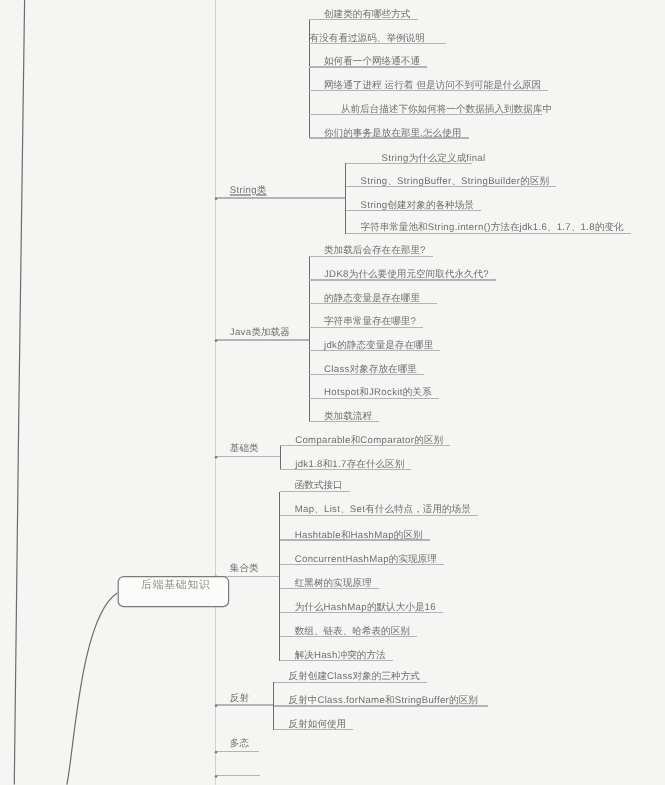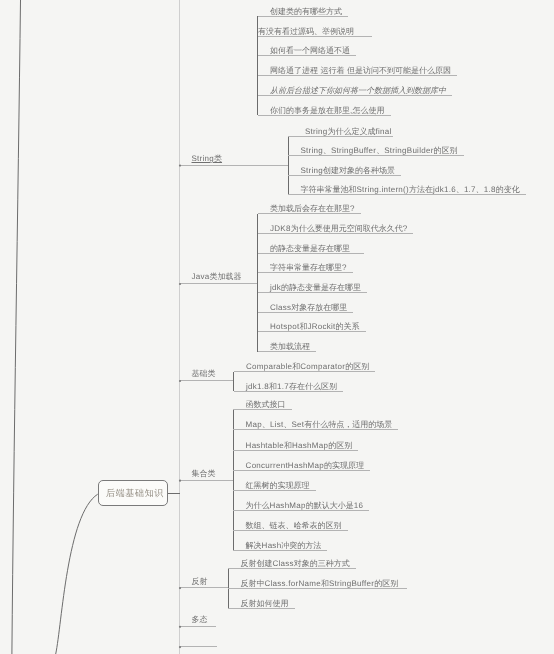--- a/index.html
+++ b/index.html
@@ -8,24 +8,24 @@
        font-family:"Liberation Sans",sans-serif;
        -webkit-font-smoothing:antialiased;text-rendering:geometricPrecision;}
   #stage{position:relative;width:554px;height:654px;}
   #labels{filter:grayscale(1);}
   #root-node span{filter:grayscale(1) sepia(0.42) saturate(0.75);}
   svg#links{position:absolute;left:0;top:0;width:554px;height:654px;pointer-events:none;}
   .topic{position:absolute;white-space:nowrap;color:#6e6e6e;font-size:8px;
          line-height:1;letter-spacing:0px;}
   .lat{letter-spacing:0.27px;}
   .branch-label{position:absolute;white-space:nowrap;color:#6f6f6f;font-size:8px;line-height:1;}
-  #root-node{position:absolute;left:98px;top:480px;width:70px;height:26px;
+  #root-node{position:absolute;left:98px;top:480px;width:93px;height:26px;
         border:1px solid #7a7a7a;border-radius:5px;background:#fbfbf9;
         box-sizing:border-box;
-        display:flex;align-items:center;justify-content:center;
+        display:flex;justify-content:center;
         font-size:9px;color:#8a8074;letter-spacing:0.65px;text-indent:4px;}
 </style>
 </head>
 <body>
 
 <div id="stage">
   <svg id="links">
       <line x1="179.5" y1="0" x2="179.5" y2="654" stroke="#cfcfcf" stroke-width="1" shape-rendering="crispEdges"></line>
       <line x1="168" y1="493" x2="179.5" y2="493" stroke="#6c6c6c" stroke-width="1" shape-rendering="crispEdges"></line>
       <path d="M 97.7 494.2 C 67 514, 62 624, 55.7 654" stroke="#6c6c6c" stroke-width="1" fill="none"></path>
@@ -83,24 +83,24 @@
       <circle cx="180" cy="647.1" r="1.1" fill="#7d7d7d"></circle>
     </svg>
   <div id="root-node">
     <span>后端基础知识</span>
   </div>
   <div id="labels">
       <div class="topic" style="left: 270px; top: 7.9px;">创建类的有哪些方式</div>
       <div class="topic" style="left: 258px; top: 27.63px;">有没有看过源码、举例说明</div>
       <div class="topic" style="left: 270px; top: 47.36px;">如何看一个网络通不通</div>
       <div class="topic" style="left: 270px; top: 67.09px;">网络通了进程<span class="lat"> </span>运行着<span class="lat"> </span>但是访问不到可能是什么原因</div>
-      <div class="topic" style="left: 270px; top: 86.82px; font-style: italic;">从前后台描述下你如何将一个数据插入到数据库中</div>
+      <div class="topic" style="left: 284px; top: 86.82px;">从前后台描述下你如何将一个数据插入到数据库中</div>
       <div class="topic" style="left: 270px; top: 106.55px;">你们的事务是放在那里<span class="lat">,</span>怎么使用</div>
       <div class="branch-label" style="left: 191.5px; top: 155px; text-decoration: underline;"><span class="lat">String</span>类</div>
-      <div class="topic" style="left: 305px; top: 127.7px;"><span class="lat">String</span>为什么定义成<span class="lat">final</span></div>
+      <div class="topic" style="left: 318px; top: 127.7px;"><span class="lat">String</span>为什么定义成<span class="lat">final</span></div>
       <div class="topic" style="left: 300.4px; top: 147.2px;"><span class="lat">String</span>、<span class="lat">StringBuffer</span>、<span class="lat">StringBuilder</span>的区别</div>
       <div class="topic" style="left: 300.4px; top: 166.7px;"><span class="lat">String</span>创建对象的各种场景</div>
       <div class="topic" style="left: 300.4px; top: 186.2px;">字符串常量池和<span class="lat">String.intern()</span>方法在<span class="lat">jdk1.6</span>、<span class="lat">1.7</span>、<span class="lat">1.8</span>的变化</div>
       <div class="branch-label" style="left: 191.5px; top: 273.4px;"><span class="lat">Java</span>类加载器</div>
       <div class="topic" style="left: 270px; top: 205.1px;">类加载后会存在在那里<span class="lat">?</span></div>
       <div class="topic" style="left: 270px; top: 224.8px;"><span class="lat">JDK8</span>为什么要使用元空间取代永久代<span class="lat">?</span></div>
       <div class="topic" style="left: 270px; top: 244.5px;">的静态变量是存在哪里</div>
       <div class="topic" style="left: 270px; top: 264.2px;">字符串常量存在哪里<span class="lat">?</span></div>
       <div class="topic" style="left: 270px; top: 283.9px;"><span class="lat">jdk</span>的静态变量是存在哪里</div>
       <div class="topic" style="left: 270px; top: 303.6px;"><span class="lat">Class</span>对象存放在哪里</div>

